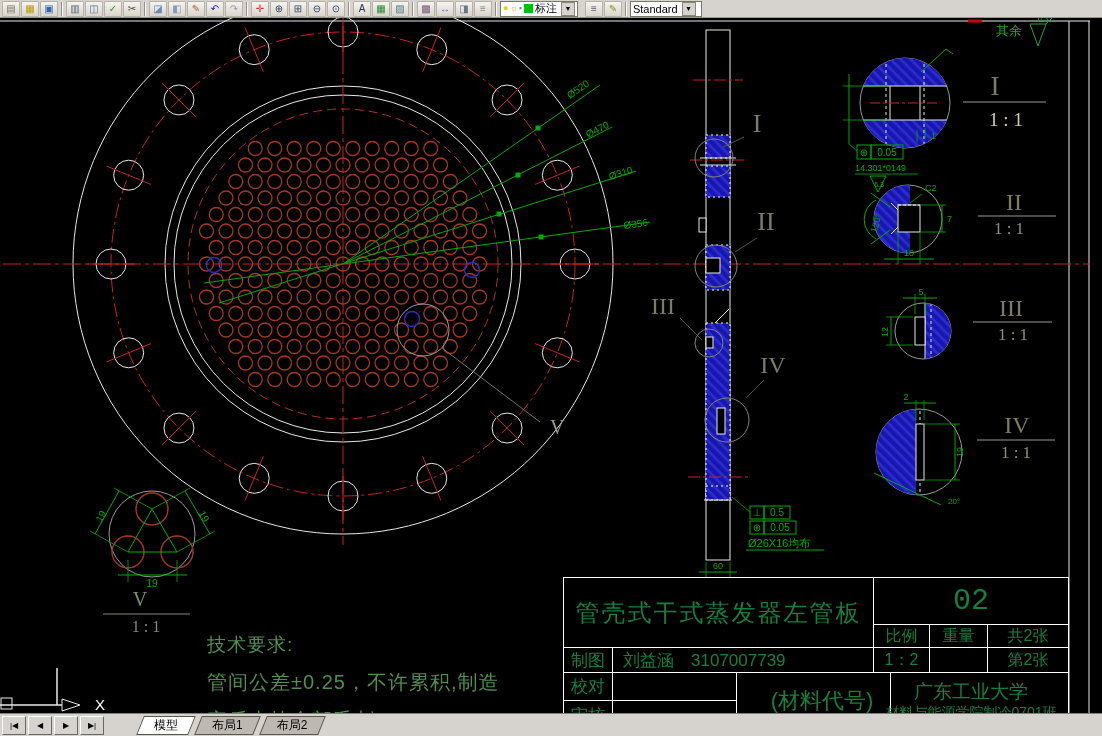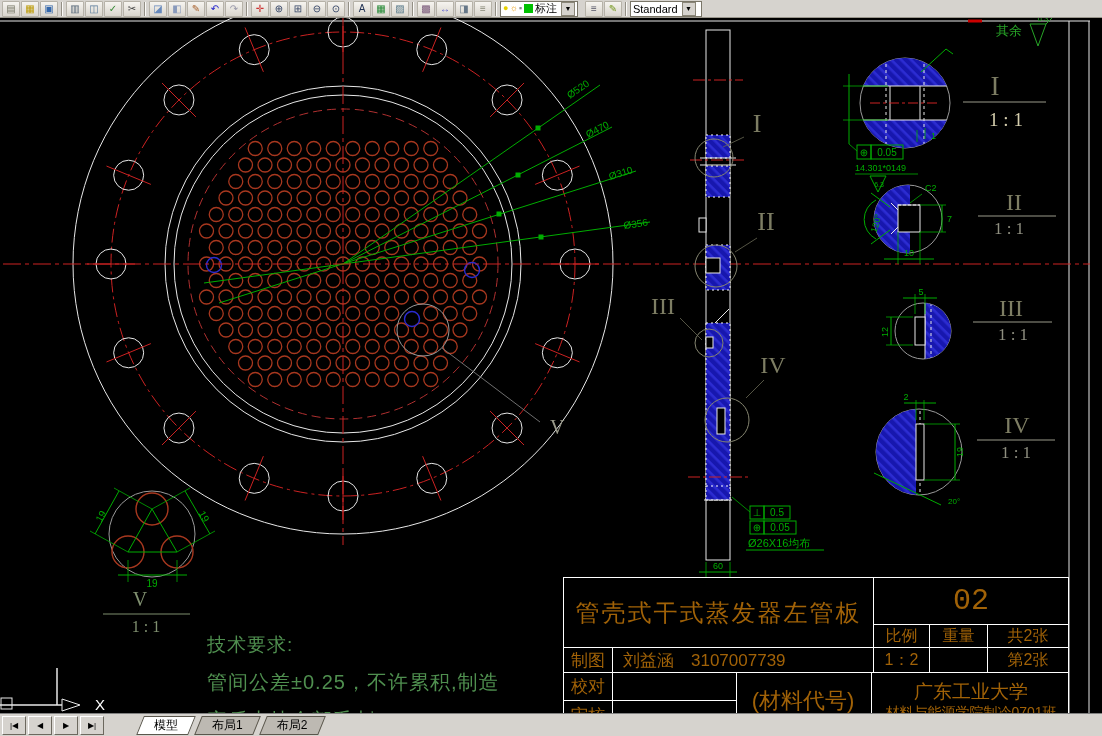--- a/index.html
+++ b/index.html
@@ -20,21 +20,21 @@
   .layerchip{width:9px;height:9px;display:inline-block;}
   .lyrglyph{font-size:9px;line-height:9px;}
   
   #canvas{position:absolute;left:0;top:18px;width:1102px;height:695px;background:#000;}
   
   #techreq{position:absolute;left:207px;top:592px;color:#4f8f4f;z-index:5;letter-spacing:1px;}
   #techreq .t1{font-size:19px;margin-bottom:11px;margin-top:40px;}
   #techreq .t2{font-size:20px;margin-bottom:11px;}
   
   #titleblock{position:absolute;left:563px;top:577px;width:424px;height:153px;z-index:6;
-    color:#a16207;}
+    color:#15803d;}
   #titleblock .cell{position:absolute;box-sizing:border-box;border-right:1px solid #fff;
     border-bottom:1px solid #fff;display:flex;align-items:center;justify-content:center;}
   #titleblock .tl{border-top:1px solid #fff;}
   #titleblock .ll{border-left:1px solid #fff;}
   
   #tabbar{position:absolute;left:0;top:713px;width:1102px;height:23px;background:#d6d3ce;
     border-top:1px solid #808080;display:flex;align-items:center;z-index:30;}
   .navbtn{width:22px;height:17px;margin-left:2px;background:#d6d3ce;border:1px solid;
     border-color:#fff #6c685e #6c685e #fff;font-size:8px;display:flex;align-items:center;justify-content:center;}
   .tab{position:relative;height:19px;padding:0 14px;margin-left:6px;display:flex;align-items:center;
@@ -572,21 +572,21 @@
 </div>
 
 <div id="titleblock">
   <div class="cell tl ll" style="left:0;top:0;width:311px;height:71px;font-size:24px;letter-spacing:2px;">管壳式干式蒸发器左管板</div>
   <div class="cell ll" style="left:0;top:71px;width:50px;height:25px;font-size:17px;">制图</div>
   <div class="cell" style="left:50px;top:71px;width:261px;height:25px;font-size:17px;justify-content:flex-start;padding-left:10px;">刘益涵　3107007739</div>
   <div class="cell ll" style="left:0;top:96px;width:50px;height:28px;font-size:17px;">校对</div>
   <div class="cell" style="left:50px;top:96px;width:124px;height:28px;"></div>
   <div class="cell ll" style="left:0;top:124px;width:50px;height:29px;font-size:17px;">审核</div>
   <div class="cell" style="left:50px;top:124px;width:124px;height:29px;"></div>
-  <div class="cell" style="left:172px;top:96px;width:137px;height:57px;font-size:22px;">(材料代号)</div>
+  <div class="cell" style="left:191px;top:96px;width:137px;height:57px;font-size:22px;">(材料代号)</div>
   <div class="cell tl" style="left:311px;top:0;width:195px;height:48px;font-size:30px;font-family:Liberation Mono, monospace;">02</div>
   <div class="cell" style="left:311px;top:48px;width:56px;height:23px;font-size:16px;">比例</div>
   <div class="cell" style="left:367px;top:48px;width:58px;height:23px;font-size:16px;">重量</div>
   <div class="cell" style="left:425px;top:48px;width:81px;height:23px;font-size:16px;text-align:center;">共2张</div>
   <div class="cell" style="left:311px;top:71px;width:56px;height:25px;font-size:16px;">1：2</div>
   <div class="cell" style="left:367px;top:71px;width:58px;height:25px;"></div>
   <div class="cell" style="left:425px;top:71px;width:81px;height:25px;font-size:16px;text-align:right;">第2张</div>
   <div class="cell" style="left:311px;top:96px;width:195px;height:57px;flex-direction:column;line-height:1.25;">
     <div style="font-size:19px;">广东工业大学</div>
     <div style="font-size:14px;">材料与能源学院制冷0701班</div>

